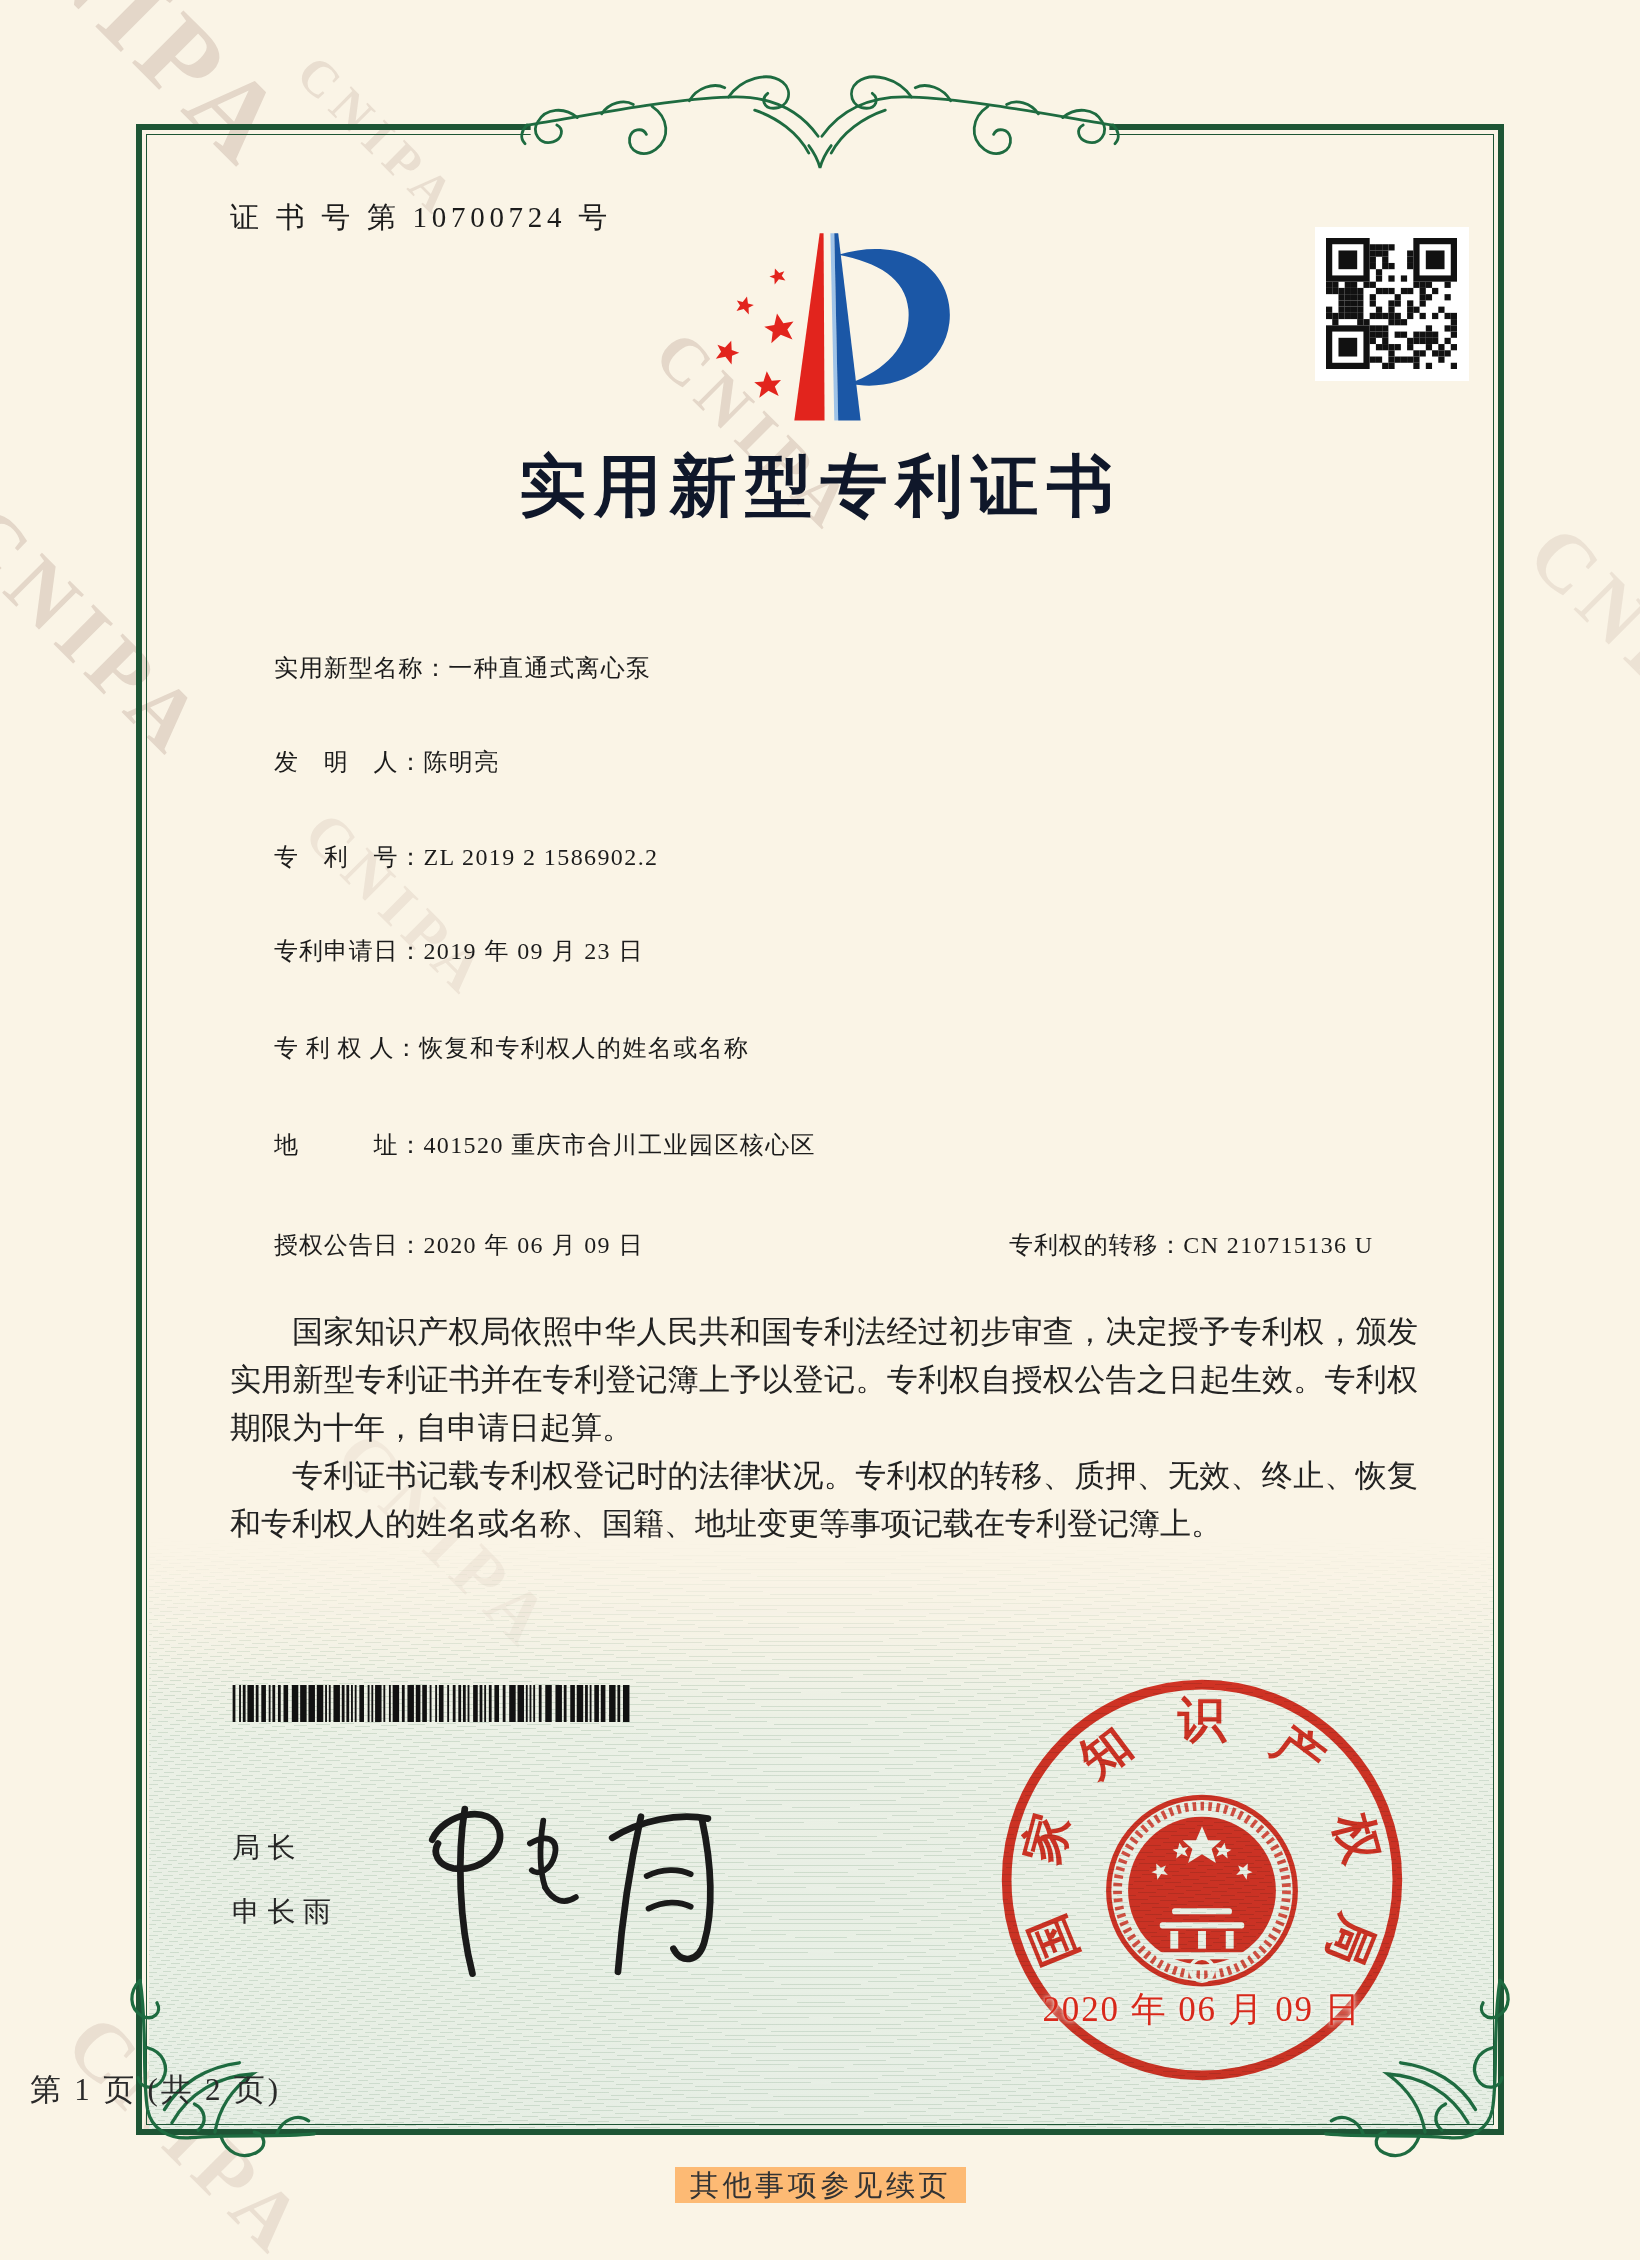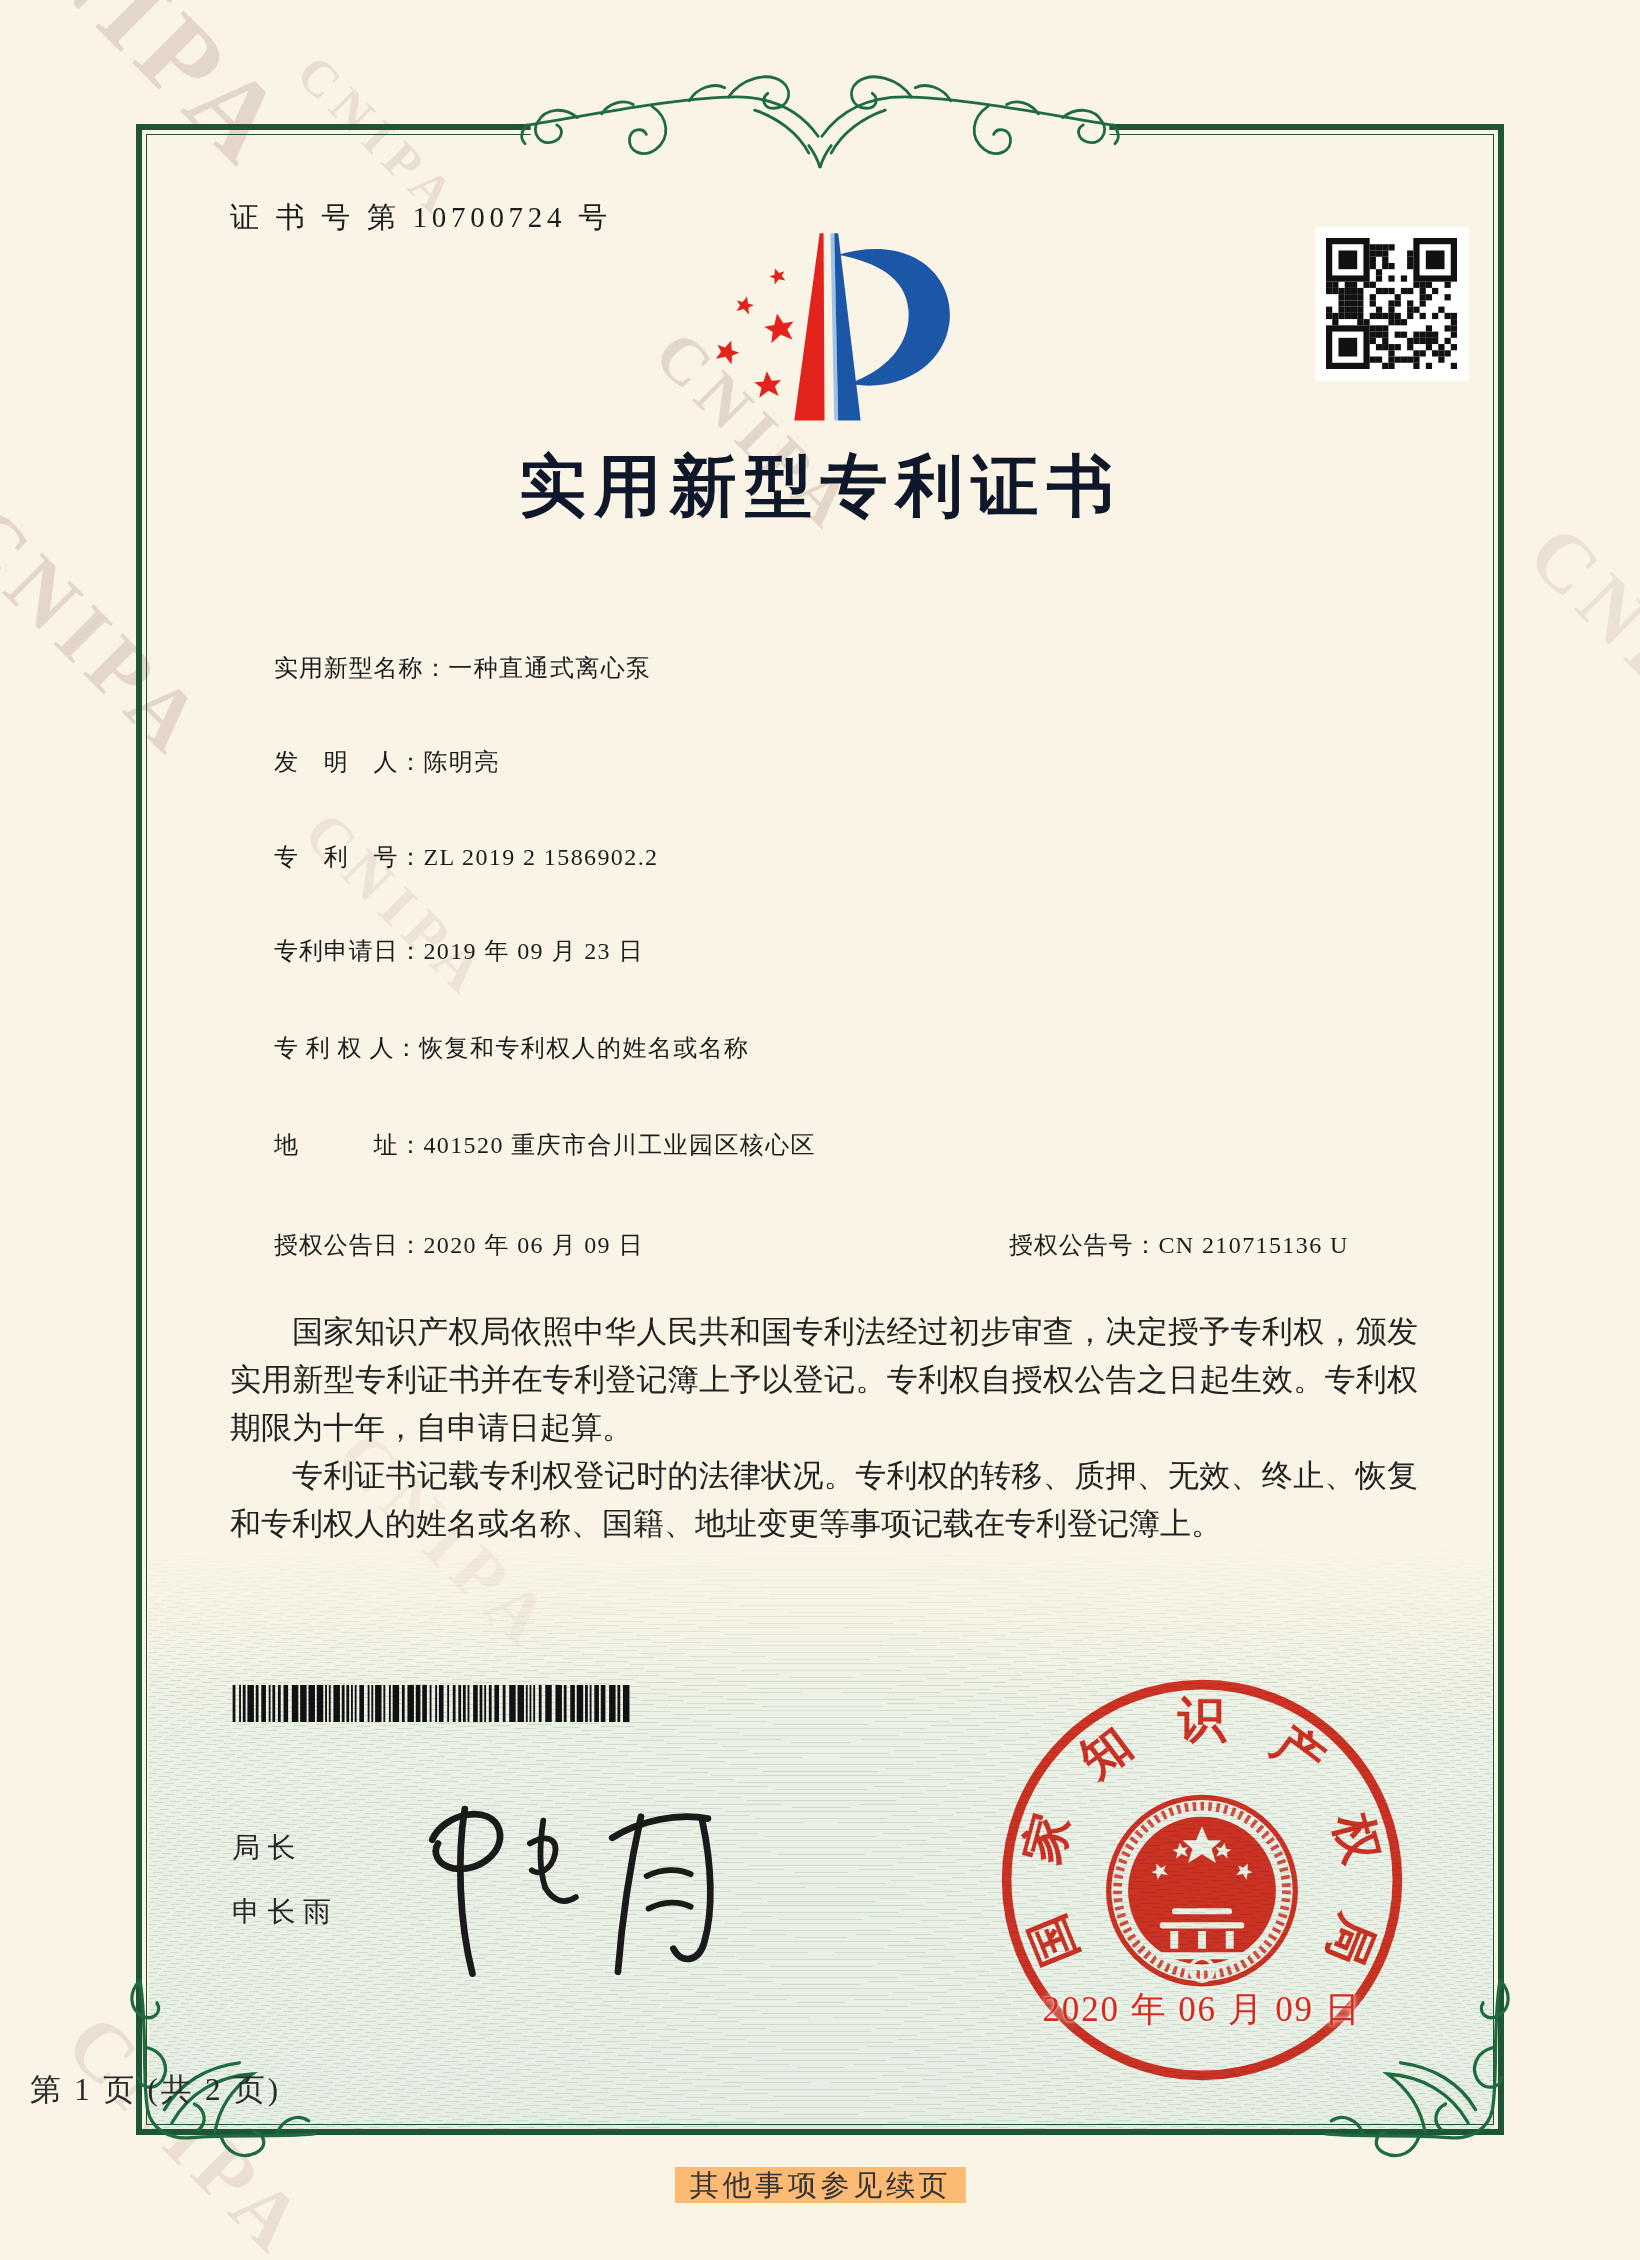--- a/index.html
+++ b/index.html
@@ -347,21 +347,21 @@
   <div class="row" style="top:1032px;">
     <span class="lab">专 利 权 人：</span><span class="val">恢复和专利权人的姓名或名称</span>
   </div>
   <div class="row" style="top:1129px;">
     <span class="lab">地　　　址：</span><span class="val">401520 重庆市合川工业园区核心区</span>
   </div>
   <div class="row" style="top:1229px;">
     <span class="lab">授权公告日：</span><span class="val">2020 年 06 月 09 日</span>
   </div>
   <div class="row grant-no" style="top:1229px;">
-    <span class="lab">授权公告号：</span><span class="val">CN 210715136 U</span>
+    <span class="lab">专利权的转移：</span><span class="val">CN 210715136 U</span>
   </div>
 
   <div class="paras">
     <p>国家知识产权局依照中华人民共和国专利法经过初步审查，决定授予专利权，颁发实用新型专利证书并在专利登记簿上予以登记。专利权自授权公告之日起生效。专利权期限为十年，自申请日起算。</p>
     <p>专利证书记载专利权登记时的法律状况。专利权的转移、质押、无效、终止、恢复和专利权人的姓名或名称、国籍、地址变更等事项记载在专利登记簿上。</p>
   </div>
 
   <div class="barcode">
     <svg id="barcode" width="403" height="37" viewBox="0 0 430 40">
         <g fill="#111">

